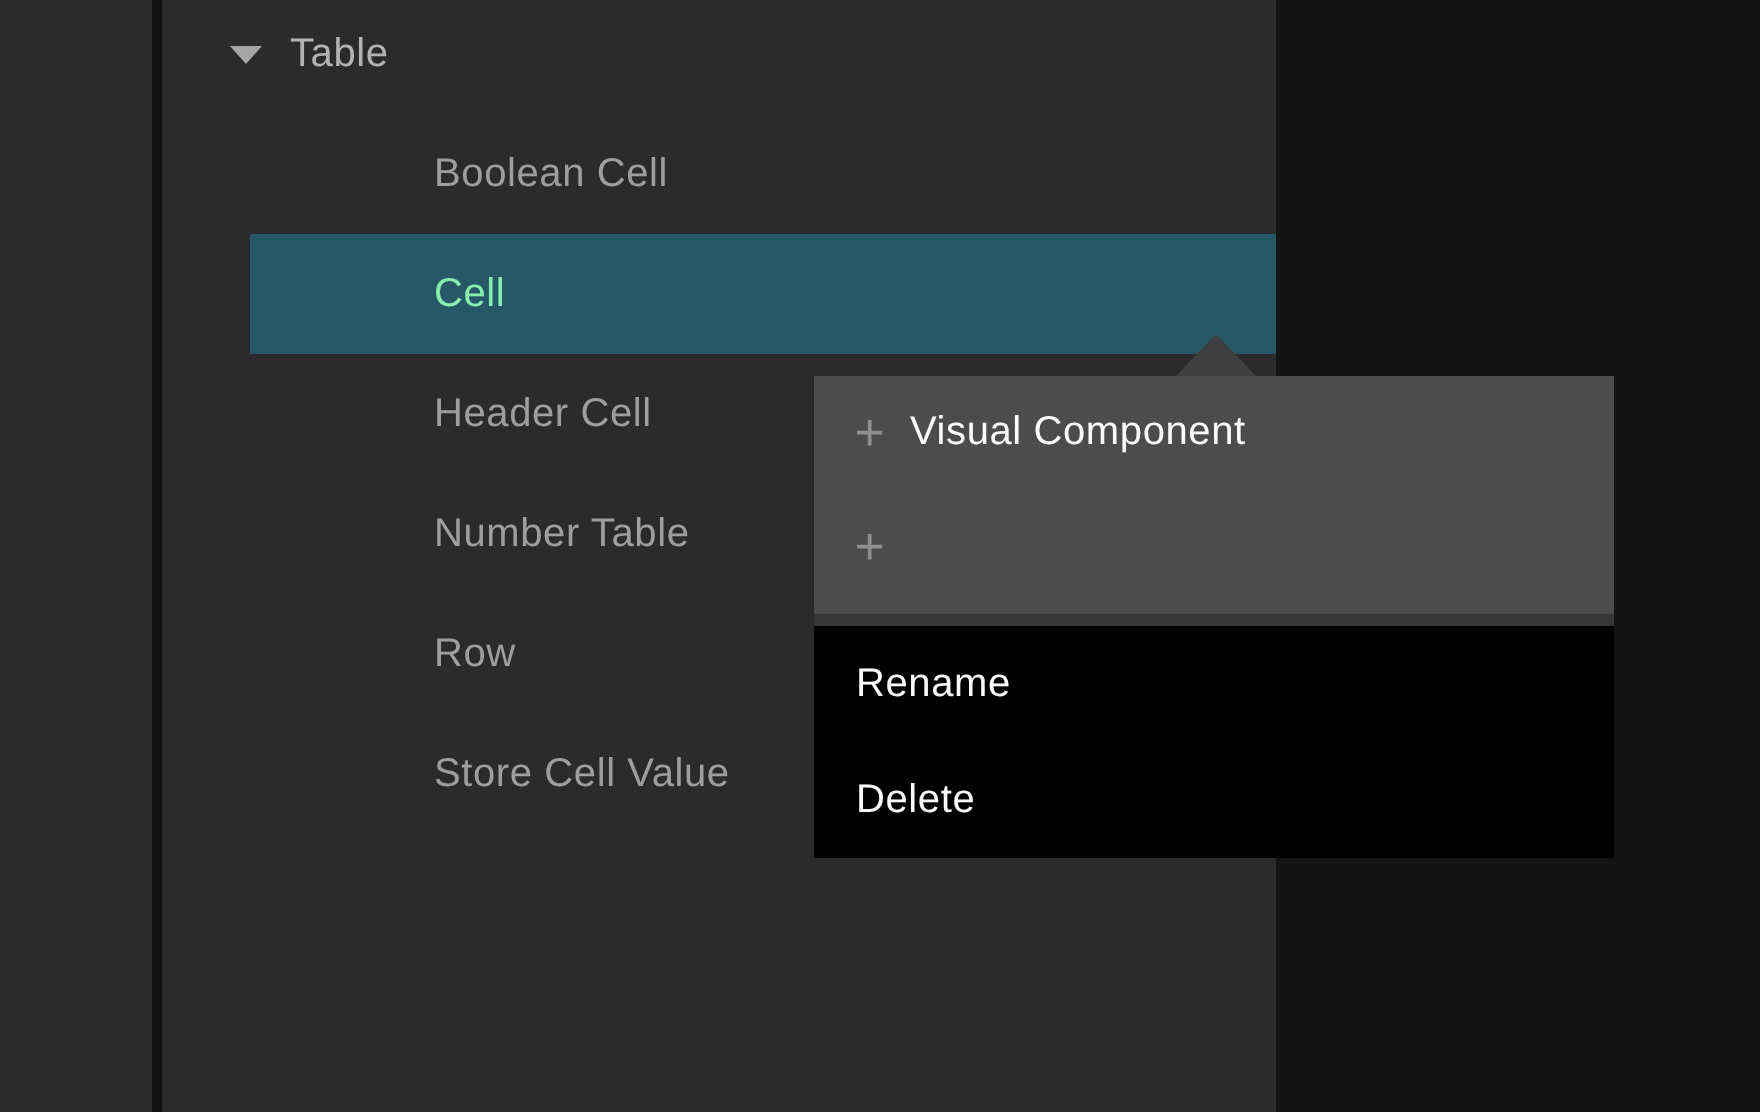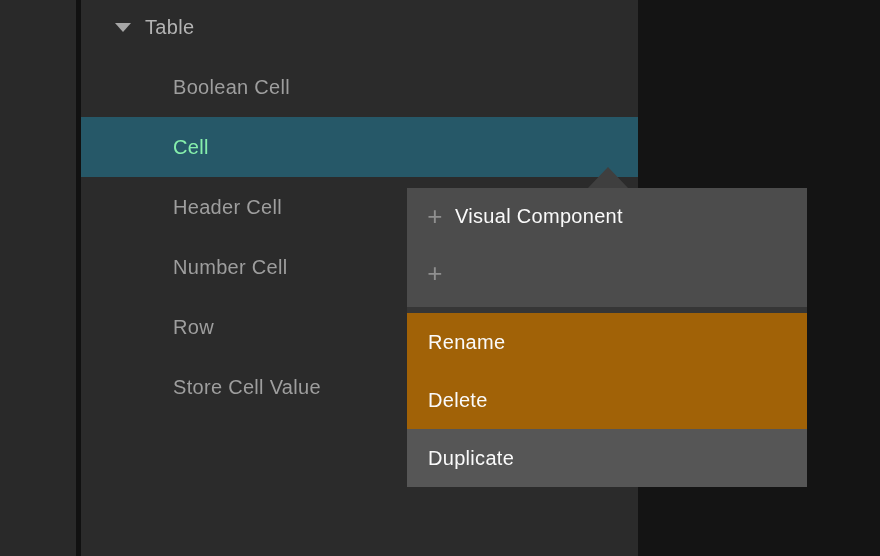--- a/index.html
+++ b/index.html
@@ -29,21 +29,21 @@
   }
 
   
   .tree { position: absolute; left: 0; top: -3px; width: 557px; }
   .tree-row {
     height: 60px; display: flex; align-items: center;
     font-size: 20px; letter-spacing: 0.3px; color: #9e9e9e;
     cursor: default; box-sizing: border-box;
   }
   .tree-row.group { color: #b3b3b3; padding-left: 34px; }
-  .tree-row.child { padding-left: 92px; }
+  .tree-row.child { padding-left: 92px; margin-left: 44px; }
   .tree-row.selected { background: #265868; color: #86efac; }
   .caret {
     width: 0; height: 0;
     border-left: 8px solid transparent;
     border-right: 8px solid transparent;
     border-top: 9px solid #a6a6a6;
     margin-right: 14px;
     flex: 0 0 auto;
   }
 
@@ -53,21 +53,21 @@
     font-size: 20px; letter-spacing: 0.3px; color: #fafafa;
   }
   .menu-arrow {
     position: absolute; left: 181px; top: -21px;
     width: 0; height: 0;
     border-left: 20px solid transparent;
     border-right: 20px solid transparent;
     border-bottom: 21px solid #3f3f3f;
   }
   .menu-section-create { background: #4c4c4c; padding-bottom: 5px; }
-  .menu-section-actions { background: #a16207; }
+  .menu-section-actions { background: #000000; }
   .menu-gap { height: 6px; background: #363636; }
   .menu-item {
     display: flex; align-items: center; cursor: default;
   }
   .menu-item.create { height: 57px; padding-left: 18px; }
   .menu-item.action { height: 58px; padding-left: 21px; }
   .menu-item.hovered { background: #565656; }
   .plus-icon {
     display: inline-block; width: 20px; margin-right: 10px;
     color: #8f8f8f; font-size: 26px; font-weight: 400;
@@ -98,21 +98,21 @@
       <div class="tree-row child selected">
         <span>Cell</span>
       </div>
 
 
       <div class="tree-row child">
         <span>Header Cell</span>
       </div>
 
       <div class="tree-row child">
-        <span>Number Cell</span>
+        <span>Number Table</span>
       </div>
 
       <div class="tree-row child">
         <span>Row</span>
       </div>
 
       <div class="tree-row child">
         <span>Store Cell Value</span>
       </div>
 
@@ -135,19 +135,16 @@
 
     <div class="menu-gap"></div>
 
     <div class="menu-section-actions">
       <div class="menu-item action">
         <span>Rename</span>
       </div>
       <div class="menu-item action">
         <span>Delete</span>
       </div>
-      <div class="menu-item action hovered">
-        <span>Duplicate</span>
-      </div>
     </div>
   </div>
 
 </div>
 
 </body></html>

